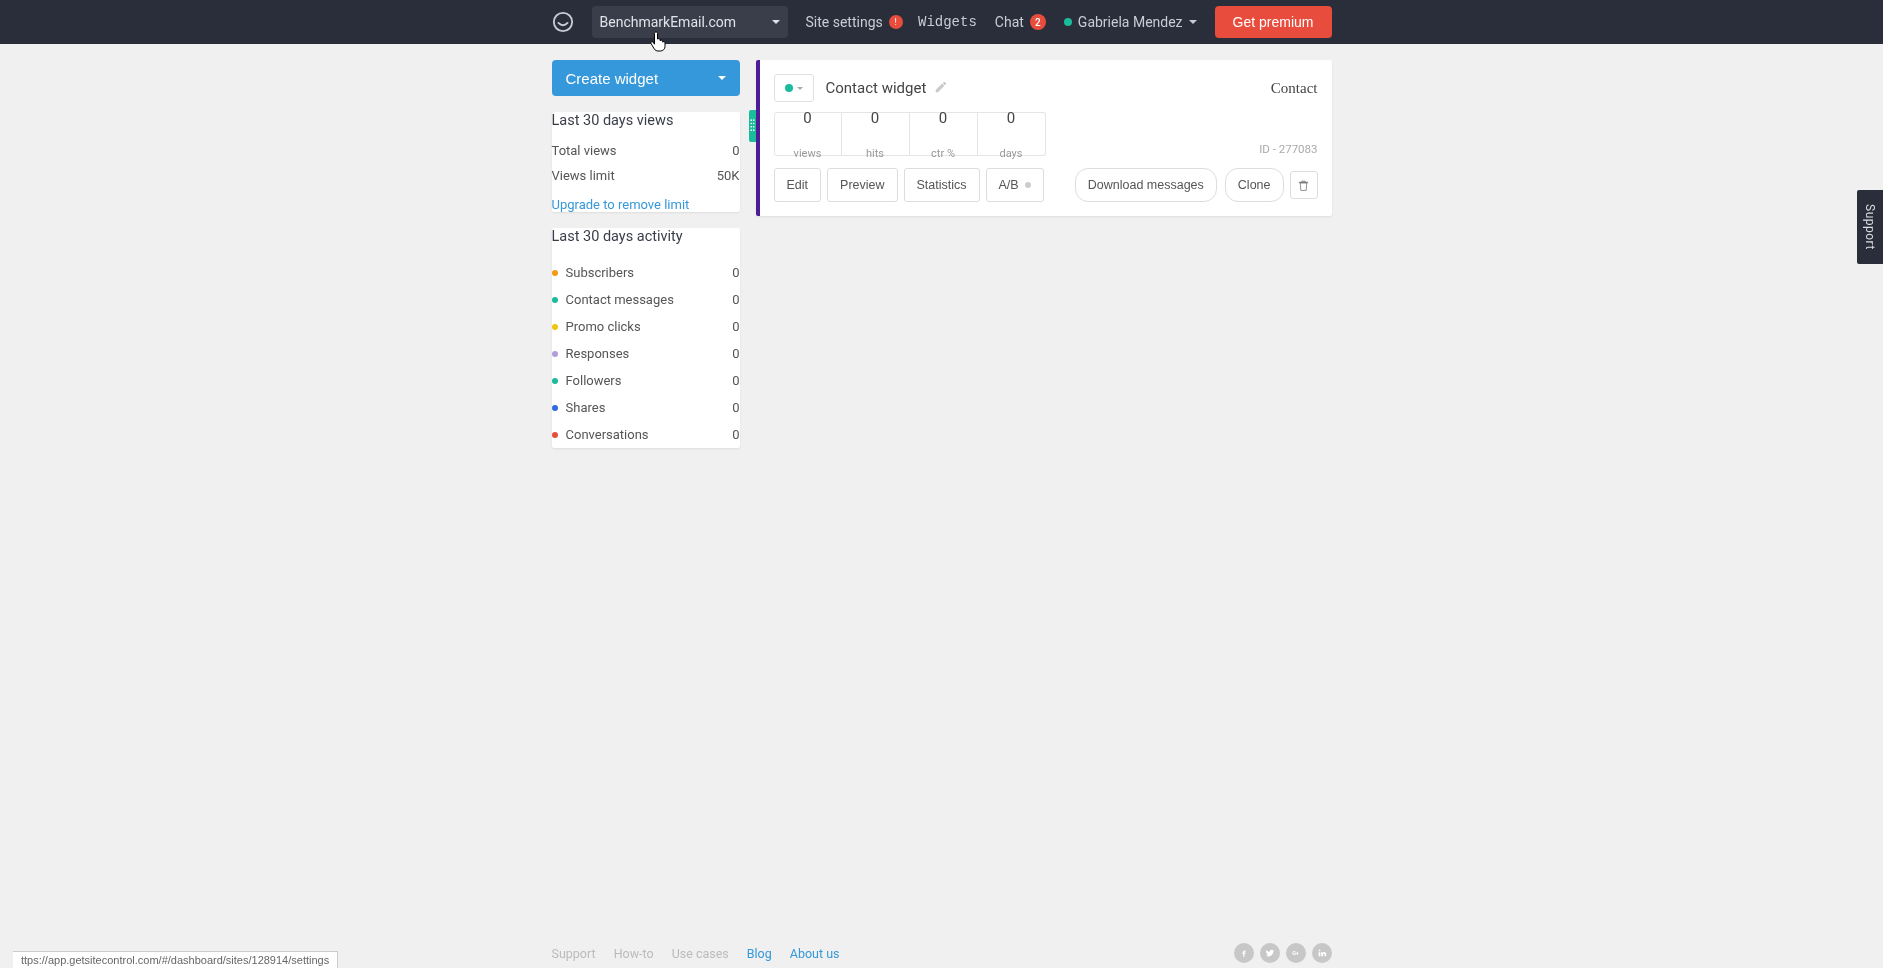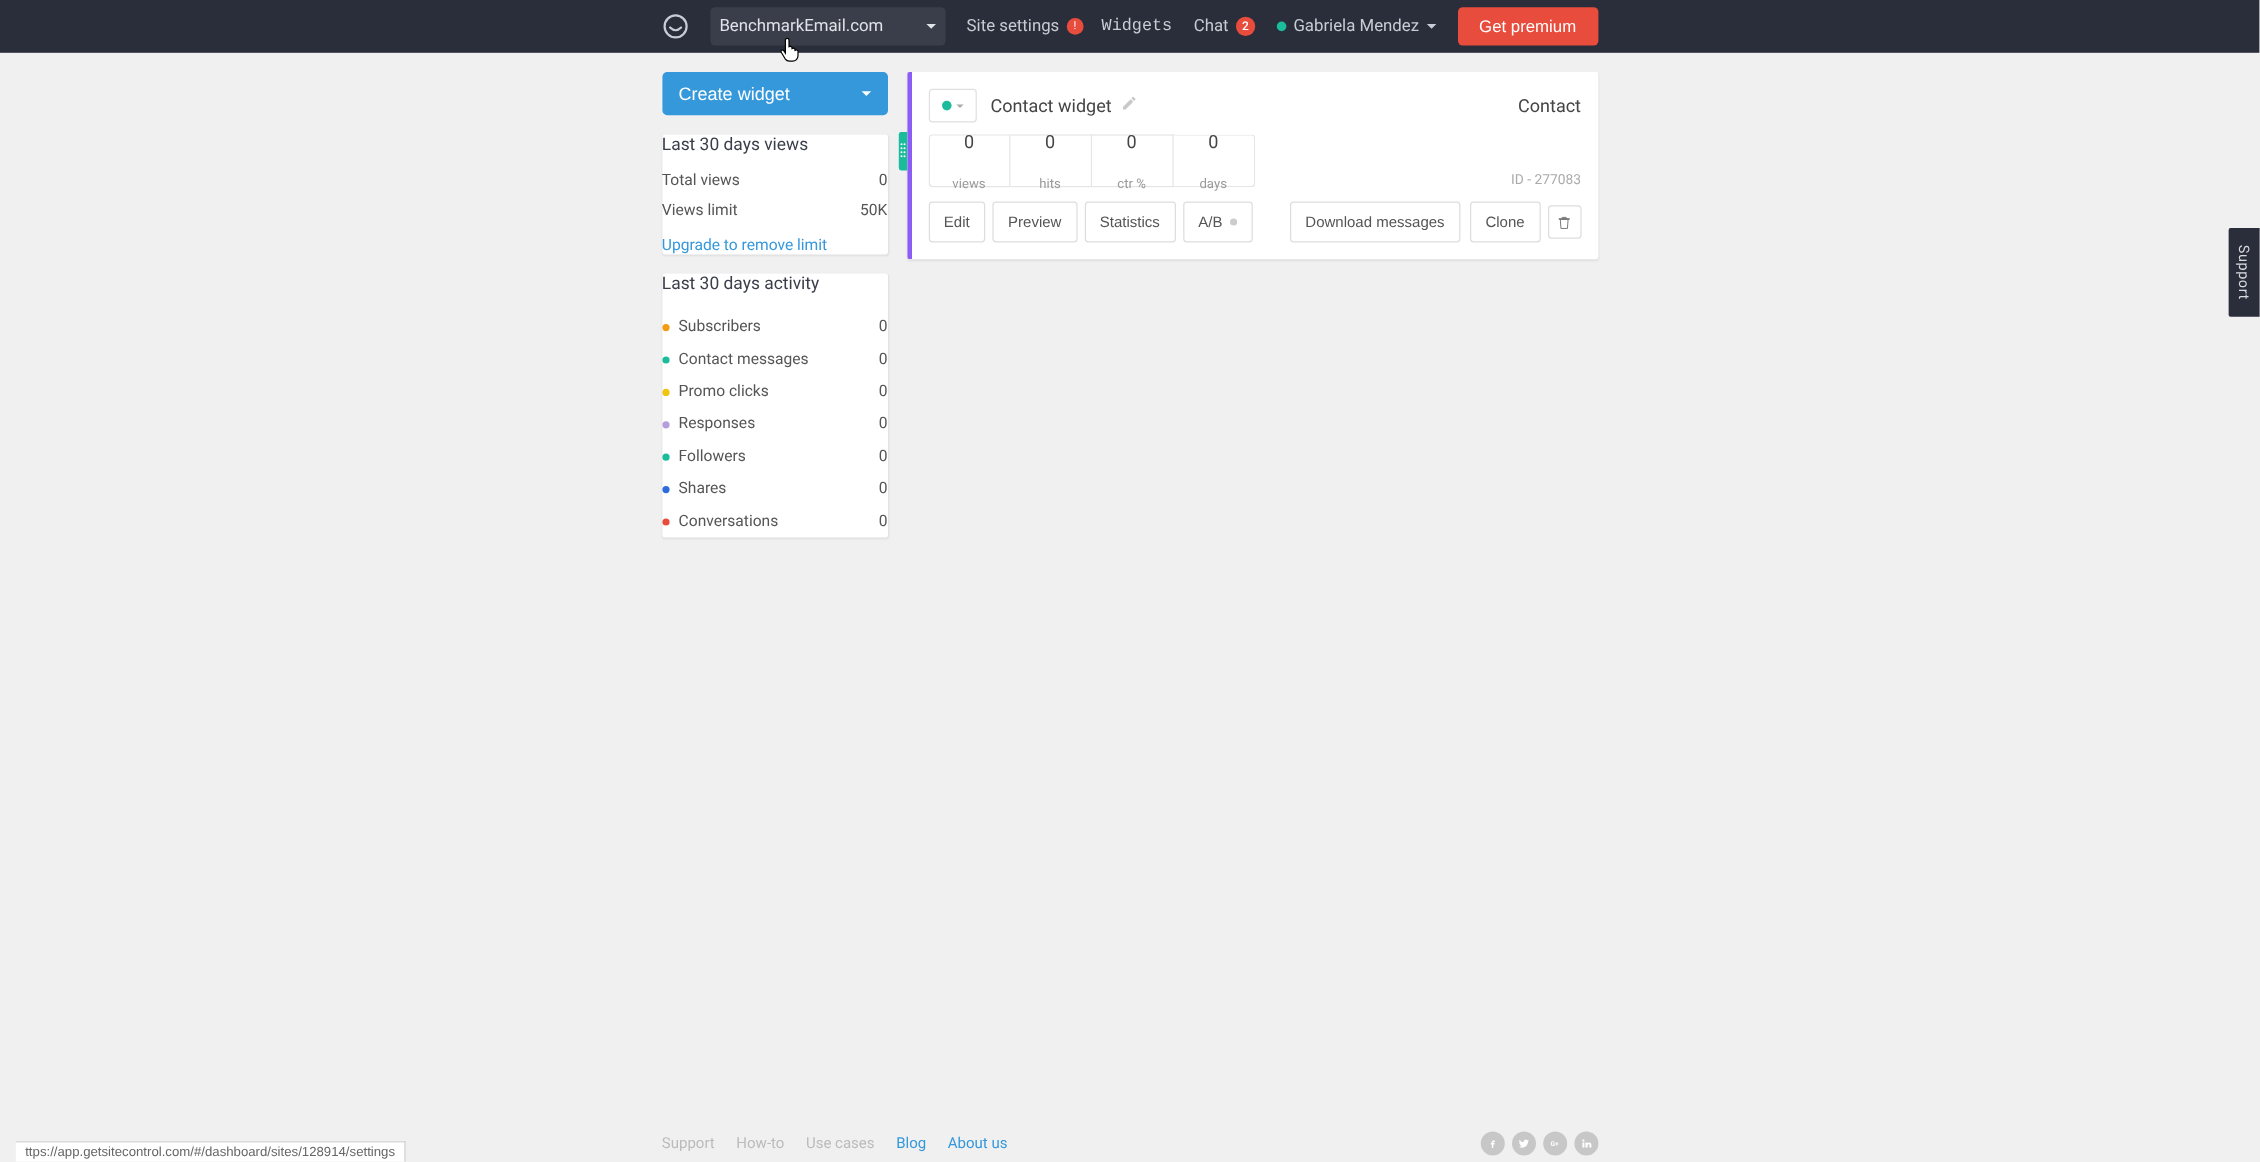--- a/index.html
+++ b/index.html
@@ -34,43 +34,43 @@
 .card-title { font-size:14.5px; color:#3a3e4a; margin-bottom:14px; }
 .stat-row { display:flex; justify-content:space-between; font-size:13px; color:#555; margin-bottom:10px; }
 .stat-row:last-of-type { margin-bottom:0; }
 .link-blue { color:#3498db; cursor:pointer; font-size:13px; display:block; margin-top:14px; }
 
 .activity-row { display:flex; align-items:center; font-size:13px; color:#555; padding:6px 0; }
 .activity-row .dot { width:6px; height:6px; border-radius:50%; margin-right:8px; flex-shrink:0; }
 .activity-row .val { margin-left:auto; }
 
 
-.widget-card { background:#fff; border-radius:2px; box-shadow:0 1px 2px rgba(0,0,0,0.08); position:relative; border-left:4px solid #8b5cf6; }
+.widget-card { background:#fff; border-radius:2px; box-shadow:0 1px 2px rgba(0,0,0,0.08); position:relative; border-left:4px solid #4c1d95; }
 .drag-handle { position:absolute; left:-11px; top:50px; width:7px; height:32px; background:#1abc9c; display:flex; align-items:center; justify-content:center; cursor:grab; border-radius:2px 0 0 2px; }
 .drag-handle svg { width:5px; height:20px; }
 .widget-row1 { display:flex; align-items:center; padding:14px 14px 10px 14px; }
 .status-btn { border:1px solid #e0e0e0; border-radius:3px; width:40px; height:28px; display:flex; align-items:center; justify-content:center; margin-right:12px; cursor:pointer; background:#fff; }
 .status-btn .sd { width:8px; height:8px; border-radius:50%; background:#1abc9c; margin-right:4px; }
 .status-btn .car { width:0; height:0; border-left:3px solid transparent; border-right:3px solid transparent; border-top:3px solid #aaa; }
 .widget-name { font-size:15px; color:#444; }
 .edit-name-icon { margin-left:8px; cursor:pointer; opacity:0.45; }
-.widget-type { margin-left:auto; font-size:15px; color:#444; }
+.widget-type { margin-left:auto; font-size:15px; color:#444;font-family:Liberation Serif, serif; }
 .widget-stats { display:flex; padding:0 14px 12px 14px; align-items:flex-end; }
 .stat-box { border:1px solid #e5e5e5; width:68px; height:44px; display:flex; flex-direction:column; align-items:center; justify-content:center; }
 .stat-box + .stat-box { border-left:none; }
 .stat-box:first-child { border-radius:3px 0 0 3px; }
 .stat-box:last-child { border-radius:0 3px 3px 0; }
 .stat-box .num { font-size:15px; color:#444; }
 .stat-box .lbl { font-size:11px; color:#999;margin-top:20px; }
 .widget-id { margin-left:auto; font-size:11.5px; color:#aaa; }
 .widget-actions { display:flex; padding:0 14px 14px 14px; align-items:center; }
 .act-btn { border:1px solid #ddd; background:#fff; border-radius:3px; height:28px; padding:16px 12px; font-size:12.5px; color:#555; cursor:pointer; margin-right:6px; display:inline-flex; align-items:center; }
 .ab-dot { width:6px; height:6px; border-radius:50%; background:#ccc; margin-left:6px; }
 .actions-right { margin-left:auto; display:flex; align-items:center; }
-.actions-right .act-btn { margin-right:6px; margin-left:2px; }
+.actions-right .act-btn { margin-right:6px; margin-left:2px;border-radius:13px; }
 .trash-btn { border:1px solid #ddd; background:#fff; border-radius:3px; width:28px; height:28px; display:flex; align-items:center; justify-content:center; cursor:pointer; }
 
 
 .support-tab { position:fixed; right:0; top:190px; background:#2a2e3a; color:#d8dbe0; writing-mode:vertical-rl; padding:14px 6px; font-size:12px; border-radius:2px 0 0 2px; cursor:pointer; letter-spacing:0.5px; }
 
 
 .footer-wrap { position:fixed; bottom:0; left:0; right:0; height:30px; }
 .footer { width:780px; margin:0 auto; display:flex; align-items:center; font-size:12.5px; color:#999; height:100%; }
 .footer a { color:#3498db; margin-right:18px; cursor:pointer; }
 .footer .muted { color:#bbb; }

